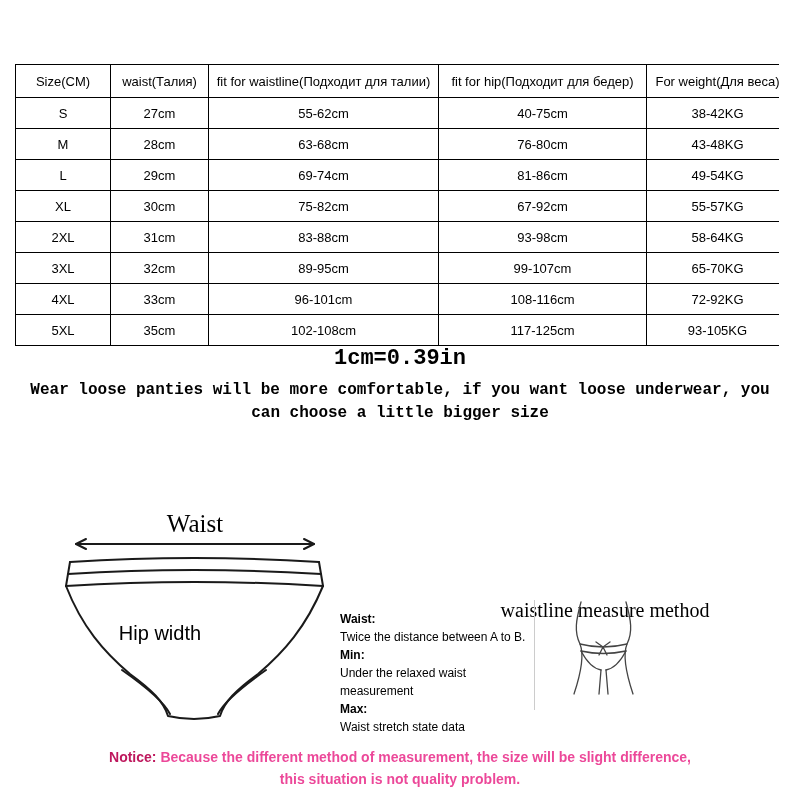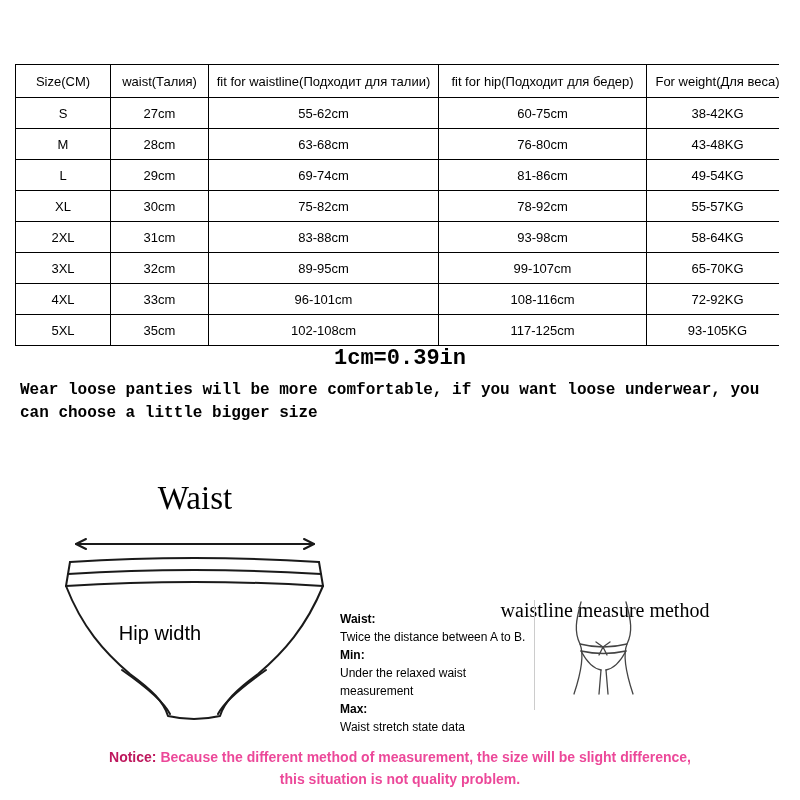--- a/index.html
+++ b/index.html
@@ -15,27 +15,27 @@
   table.size-table th{height:32px;}
   table.size-table td{height:30px;}
 
   
   .note-row{position:absolute;left:0;top:346px;width:800px;display:flex;
         justify-content:center;align-items:baseline;gap:100px;
         font-family:"Liberation Mono", monospace;font-weight:700;}
   .note-main{font-size:24px;letter-spacing:1px;}
   .note-conv{font-size:22px;}
 
-  .advice{position:absolute;left:20px;top:379px;width:760px;
+  .advice{position:absolute;left:20px;top:379px;width:760px;text-align:center;
         font-family:"Liberation Mono", monospace;font-weight:700;
         font-size:16px;line-height:1.45;}
 
   
-  .waist-label{position:absolute;left:70px;top:480px;width:250px;text-align:center;
-        font-family:"Liberation Serif", serif;font-size:33px;}
+  .waist-label{position:absolute;left:70px;top:510px;width:250px;text-align:center;
+        font-family:"Liberation Serif", serif;font-size:25px;}
   .arrow-svg{position:absolute;left:70px;top:536px;}
   .panty-svg{position:absolute;left:52px;top:552px;}
   .hip-label{position:absolute;left:60px;top:615px;width:200px;text-align:center;
         font-size:20px;font-family:"Liberation Sans", sans-serif;margin-top:7px;}
 
   
   .measure-title{position:absolute;left:450px;top:599px;width:310px;text-align:center;
         font-family:"Liberation Serif", serif;font-size:20px;}
   .measure-text{position:absolute;left:340px;top:610px;width:196px;
         font-size:12px;line-height:18px;}
@@ -74,42 +74,42 @@
         <th>fit for waistline(Подходит для талии)</th>
         <th>fit for hip(Подходит для бедер)</th>
         <th>For weight(Для веса)</th>
       </tr>
     </thead>
     <tbody>
       <tr>
         <td>S</td>
         <td>27cm</td>
         <td>55-62cm</td>
-        <td>60-75cm</td>
+        <td>40-75cm</td>
         <td>38-42KG</td>
       </tr>
       <tr>
         <td>M</td>
         <td>28cm</td>
         <td>63-68cm</td>
         <td>76-80cm</td>
         <td>43-48KG</td>
       </tr>
       <tr>
         <td>L</td>
         <td>29cm</td>
         <td>69-74cm</td>
         <td>81-86cm</td>
         <td>49-54KG</td>
       </tr>
       <tr>
         <td>XL</td>
         <td>30cm</td>
         <td>75-82cm</td>
-        <td>78-92cm</td>
+        <td>67-92cm</td>
         <td>55-57KG</td>
       </tr>
       <tr>
         <td>2XL</td>
         <td>31cm</td>
         <td>83-88cm</td>
         <td>93-98cm</td>
         <td>58-64KG</td>
       </tr>
       <tr>

